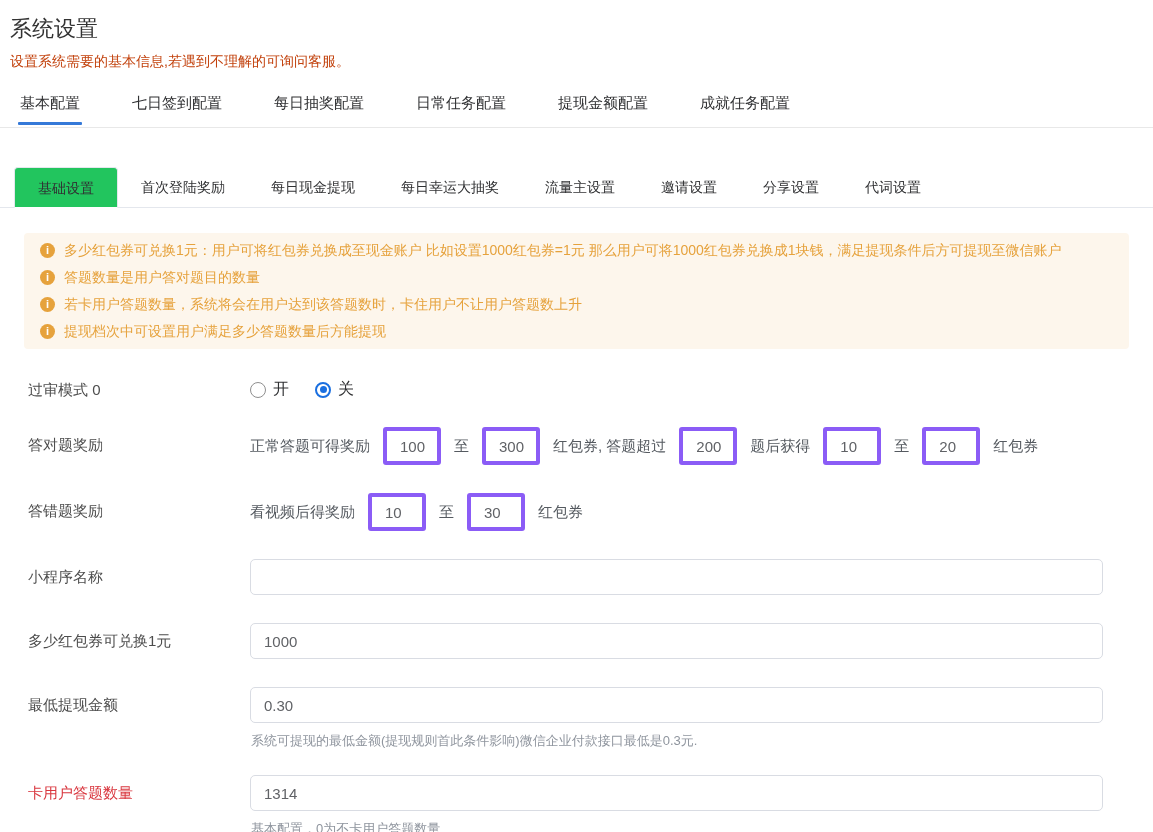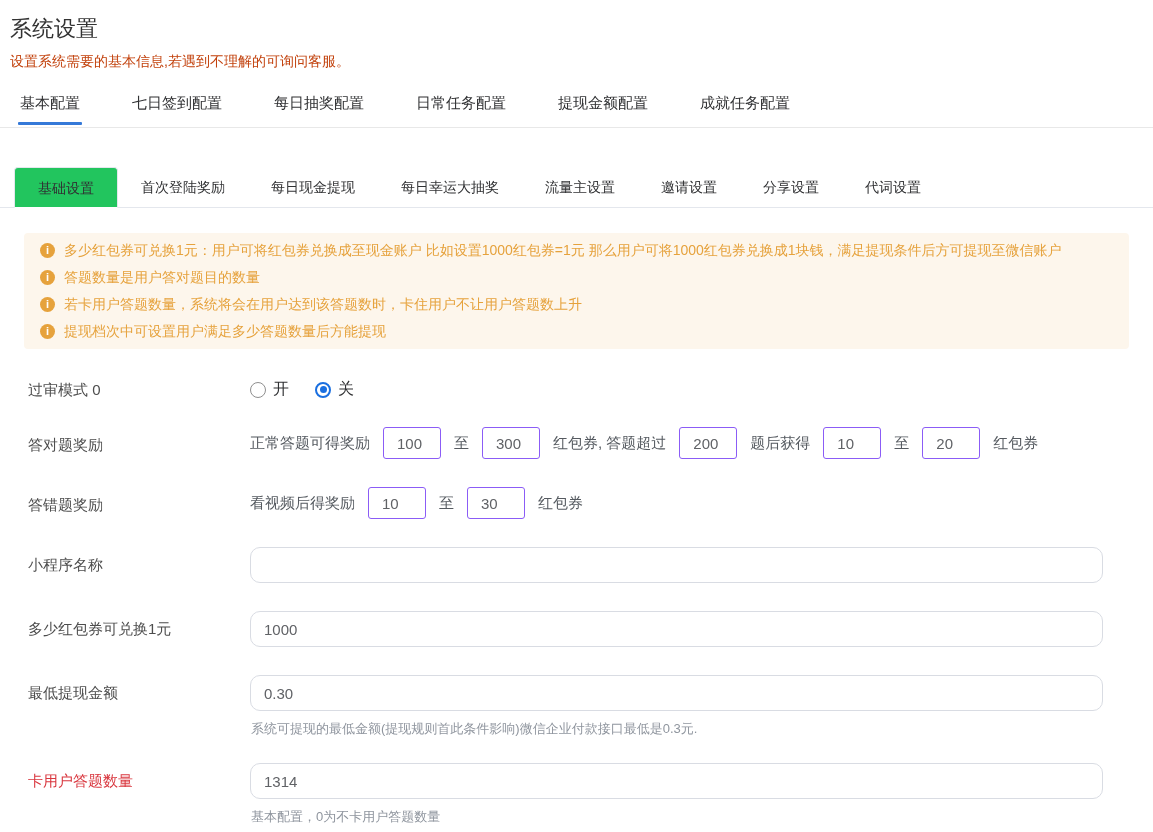--- a/index.html
+++ b/index.html
@@ -116,35 +116,35 @@
     line-height: 20px;
   }
   .radio-row .row-label { padding-top: 1px; }
   .row-label.danger { color: #d9363e; }
   .controls { display: flex; align-items: center; flex-wrap: nowrap; }
   .controls.stacked { display: block; }
 
   .seg { font-size: 15px; color: #555a60; margin: 0 13px 0 0; white-space: nowrap; }
 
   input.num {
-    width: 58px; height: 32px;
-    border: 1px solid #8b5cf6;
+    width: 58px; height: 38px;
+    border: 4px solid #8b5cf6;
     border-radius: 3px;
     font-size: 15px;
     color: #606266;
     padding: 0 4px 0 13px;
     outline: none;
     margin-right: 13px;
     font-family: "Liberation Sans", "DejaVu Sans", sans-serif;
   }
   input.num:last-of-type { margin-right: 13px; }
   input.wide {
     width: 853px; height: 36px;
     border: 1px solid #d9dce3;
-    border-radius: 10px;
+    border-radius: 5px;
     font-size: 15px;
     color: #606266;
     padding: 0 12px 0 13px;
     outline: none;
     font-family: "Liberation Sans", "DejaVu Sans", sans-serif;
   }
   .help-text {
     margin-top: 9px;
     font-size: 13px;
     color: #8f959e;

